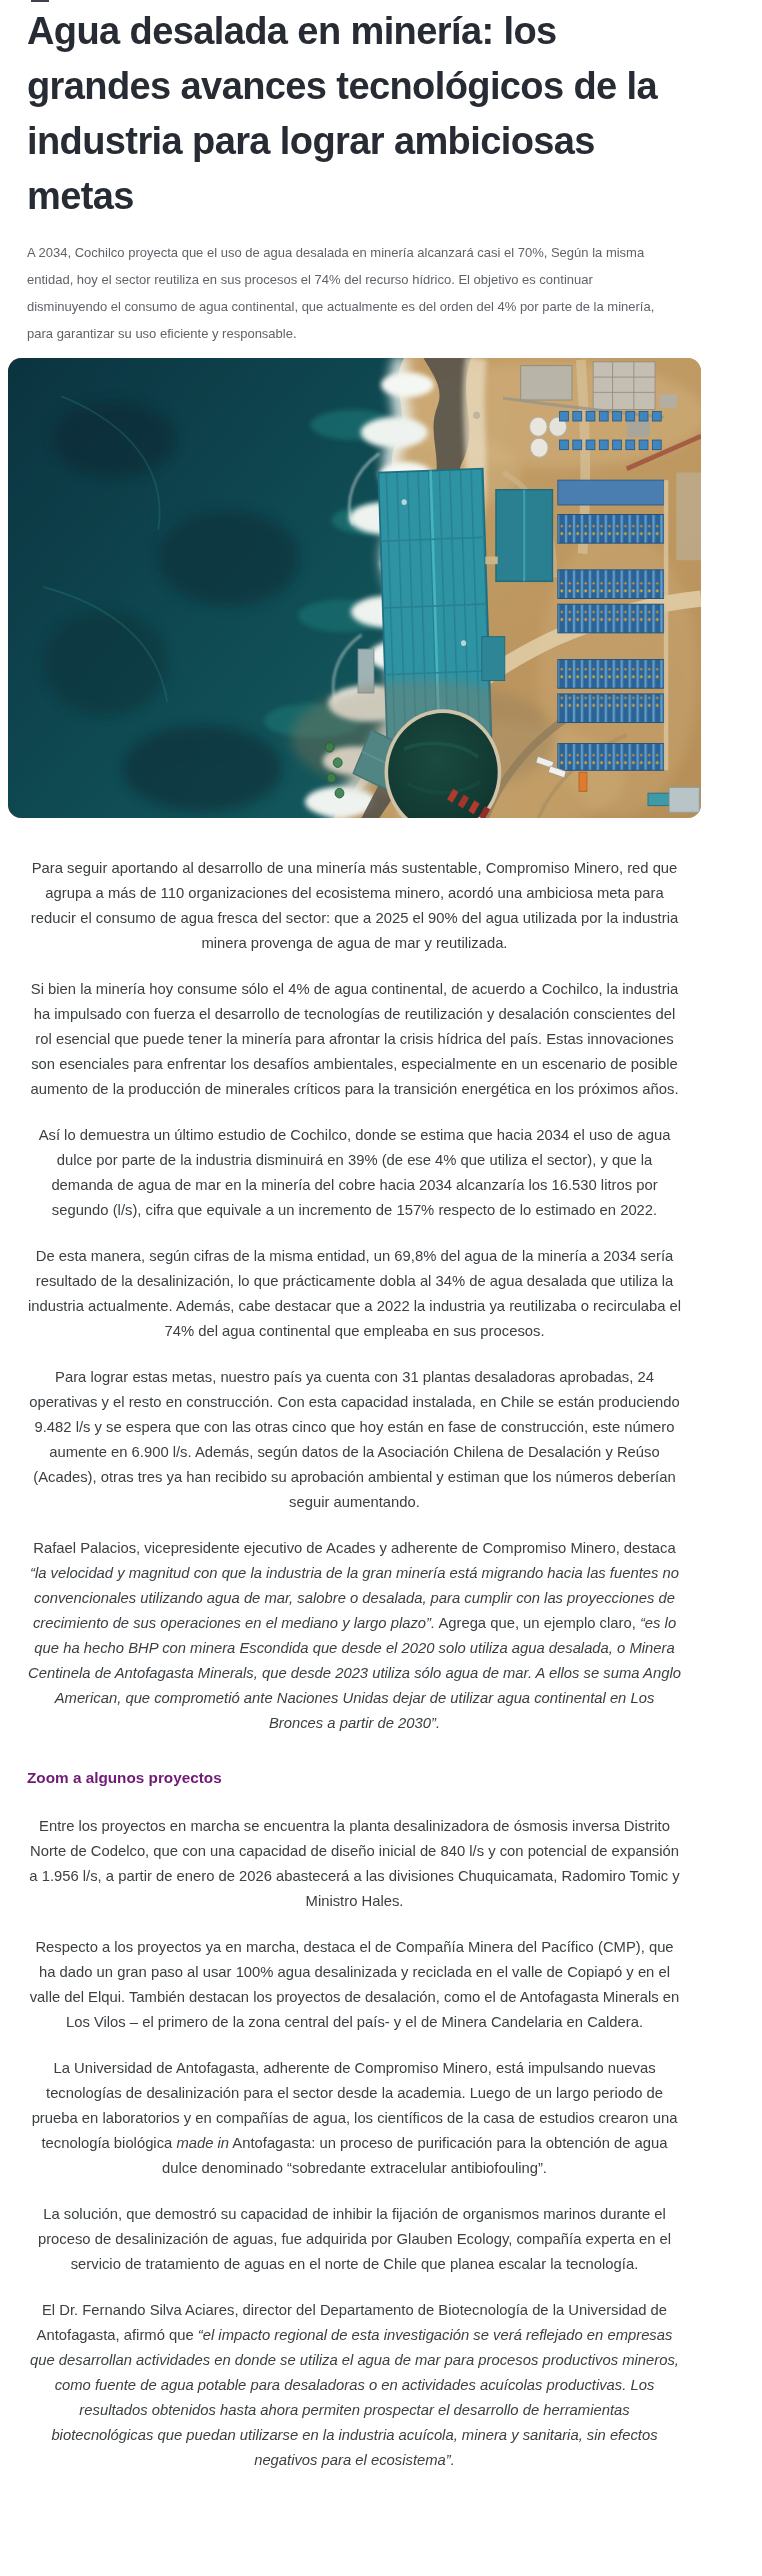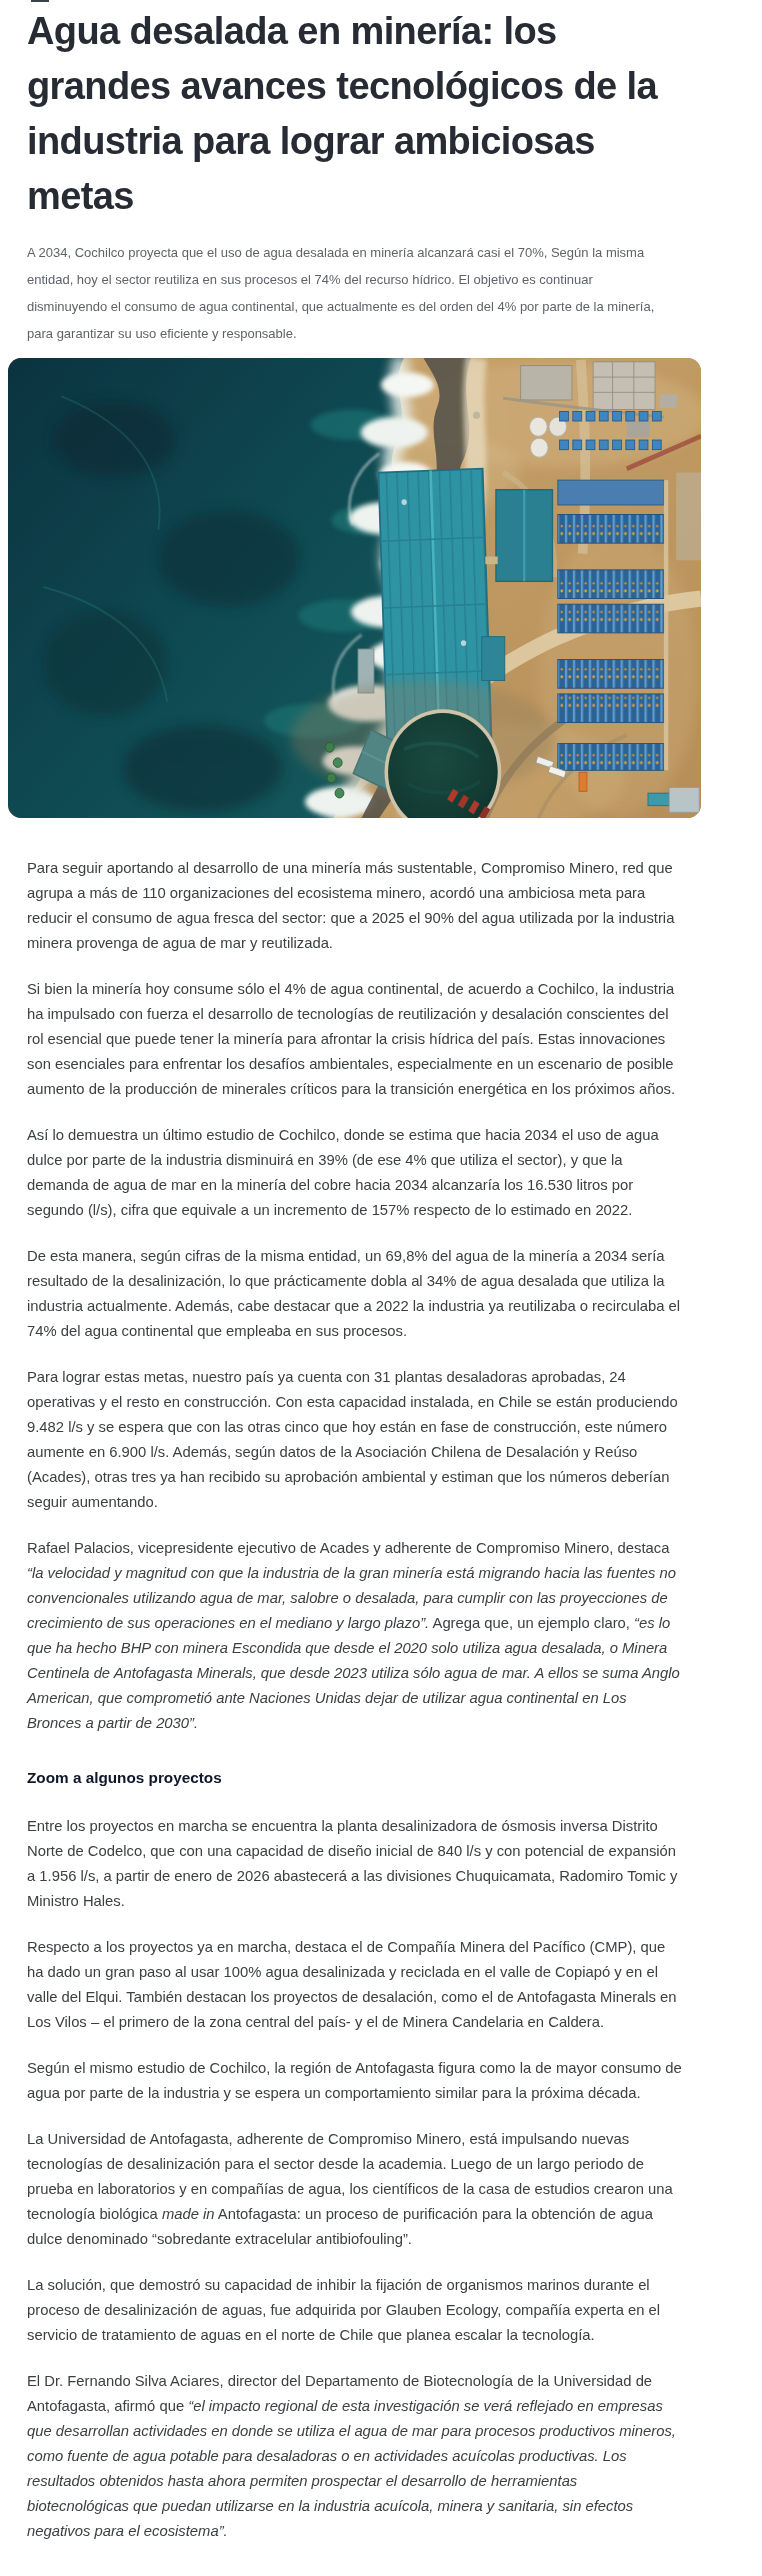--- a/index.html
+++ b/index.html
@@ -4,23 +4,23 @@
 <style>
   html,body{margin:0;padding:0;background:#ffffff;}
   body{width:763px;font-family:"Liberation Sans",sans-serif;-webkit-font-smoothing:antialiased;}
   .page{position:relative;width:709px;min-height:2576px;box-sizing:border-box;padding:0 27px 29px;background:#fff;overflow:hidden;}
   .top-artifact{position:absolute;top:0;left:31px;width:18px;height:1.9px;background:#3c414b;}
   h1.title{margin:3.8px 0 0;font-size:38px;line-height:55px;font-weight:700;letter-spacing:-0.6px;color:#272b33;}
   p.intro{margin:15.3px 13.3px 0 0;font-size:13px;line-height:27px;color:#5f6368;}
   figure.hero{margin:11.4px -19px 0;height:460px;border-radius:13.3px;overflow:hidden;background:#c09a66;}
   figure.hero svg{display:block;width:100%;height:100%;}
   .body-copy{margin-top:38px;}
-  .body-copy p{margin:21px 0 0;font-size:14.8px;line-height:25px;color:#3c4043;}
+  .body-copy p{margin:21px 0 0;font-size:14.8px;line-height:25px;color:#3c4043;text-align:center;}
   .body-copy p.first{margin-top:0;}
-  .body-copy h2{margin:29px 0 24px;font-size:15.3px;line-height:25px;font-weight:700;color:#0f172a;}
+  .body-copy h2{margin:29px 0 24px;font-size:15.3px;line-height:25px;font-weight:700;color:#701a75;}
   .body-copy em{font-style:italic;}
 </style>
 </head>
 <body>
 
 <div class="page">
   <div class="top-artifact"></div>
 
   <h1 class="title">Agua desalada en minería: los grandes avances tecnológicos de la industria para lograr ambiciosas metas</h1>
 
@@ -205,19 +205,18 @@
   <section class="body-copy">
     <p class="first"><span>Para seguir aportando al desarrollo de una minería más sustentable, Compromiso Minero, red que agrupa a más de 110 organizaciones del ecosistema minero, acordó una ambiciosa meta para reducir el consumo de agua fresca del sector: que a 2025 el 90% del agua utilizada por la industria minera provenga de agua de mar y reutilizada.</span></p>
     <p><span>Si bien la minería hoy consume sólo el 4% de agua continental, de acuerdo a Cochilco,  la industria ha impulsado con fuerza el desarrollo de tecnologías de reutilización y desalación conscientes del rol esencial que puede tener la minería para afrontar la crisis hídrica del país. Estas innovaciones son esenciales para enfrentar los desafíos ambientales, especialmente en un escenario de posible aumento de la producción de minerales críticos para la transición energética en los próximos años.</span></p>
     <p><span>Así lo demuestra un último estudio de Cochilco, donde se estima que hacia 2034 el uso de agua dulce por parte de la industria disminuirá en 39% (de ese 4% que utiliza el sector), y que la demanda de agua de mar en la minería del cobre hacia 2034 alcanzaría los 16.530 litros por segundo (l/s), cifra que equivale a un incremento de 157% respecto de lo estimado en 2022.</span></p>
     <p><span>De esta manera, según cifras de la misma entidad, un 69,8% del agua de la minería a 2034 sería resultado de la desalinización, lo que prácticamente dobla al 34% de agua desalada que utiliza la industria actualmente. Además, cabe destacar que a 2022 la industria ya reutilizaba o recirculaba el 74% del agua continental que empleaba en sus procesos.</span></p>
     <p><span>Para lograr estas metas, nuestro país ya cuenta con 31 plantas desaladoras aprobadas, 24 operativas y el resto en construcción. Con esta capacidad instalada, en Chile se están produciendo 9.482 l/s y se espera que con las otras cinco que hoy están en fase de construcción, este número aumente en 6.900 l/s. Además, según datos de la Asociación Chilena de Desalación y Reúso (Acades), otras tres ya han recibido su aprobación ambiental y estiman que los números deberían seguir aumentando.</span></p>
     <p><span>Rafael Palacios, vicepresidente ejecutivo de Acades y adherente de Compromiso Minero, destaca </span><em>“la velocidad y magnitud con que la industria de la gran minería está migrando hacia las fuentes no convencionales utilizando agua de mar, salobre o desalada, para cumplir con las proyecciones de crecimiento de sus operaciones en el mediano y largo plazo”.</em><span> Agrega que, un ejemplo claro, </span><em>“es lo que ha hecho BHP con minera Escondida que desde el 2020 solo utiliza agua desalada, o Minera Centinela de Antofagasta Minerals, que desde 2023 utiliza sólo agua de mar. A ellos se suma Anglo American, que comprometió ante Naciones Unidas dejar de utilizar agua continental en Los Bronces a partir de 2030”.</em></p>
     <h2><span>Zoom a algunos proyectos</span></h2>
     <p><span>Entre los proyectos en marcha se encuentra la planta desalinizadora de ósmosis inversa Distrito Norte de Codelco, que con una capacidad de diseño inicial de 840 l/s y con potencial de expansión a 1.956 l/s, a partir de enero de 2026 abastecerá a las divisiones Chuquicamata, Radomiro Tomic y Ministro Hales.</span></p>
     <p><span>Respecto a los proyectos ya en marcha, destaca el de Compañía Minera del Pacífico (CMP), que ha dado un gran paso al usar 100% agua desalinizada y reciclada en el valle de Copiapó y en el valle del Elqui. También destacan los proyectos de desalación, como el de Antofagasta Minerals en Los Vilos – el primero de la zona central del país- y el de Minera Candelaria en Caldera.</span></p>
-    <p><span>Según el mismo estudio de Cochilco, la región de Antofagasta figura como la de mayor consumo de agua por parte de la industria y se espera un comportamiento similar para la próxima década.</span></p>
     <p><span>La Universidad de Antofagasta, adherente de Compromiso Minero, está impulsando nuevas tecnologías de desalinización para el sector desde la academia. Luego de un largo periodo de prueba en laboratorios y en compañías de agua, los científicos de la casa de estudios crearon una tecnología biológica </span><em>made in</em><span> Antofagasta: un proceso de purificación para la obtención de agua dulce denominado “sobredante extracelular antibiofouling”.</span></p>
     <p><span>La solución, que demostró su capacidad de inhibir la fijación de organismos marinos durante el proceso de desalinización de aguas, fue adquirida por Glauben Ecology, compañía experta en el servicio de tratamiento de aguas en el norte de Chile que planea escalar la tecnología.</span></p>
     <p><span>El Dr. Fernando Silva Aciares, director del Departamento de Biotecnología de la Universidad de Antofagasta, afirmó que </span><em>“el impacto regional de esta investigación se verá reflejado en empresas que desarrollan actividades en donde se utiliza el agua de mar para procesos productivos mineros, como fuente de agua potable para desaladoras o en actividades acuícolas productivas. Los resultados obtenidos hasta ahora permiten prospectar el desarrollo de herramientas biotecnológicas que puedan utilizarse en la industria acuícola, minera y sanitaria, sin efectos negativos para el ecosistema”.</em></p>
   </section>
 </div>
 
 
 </body></html>

